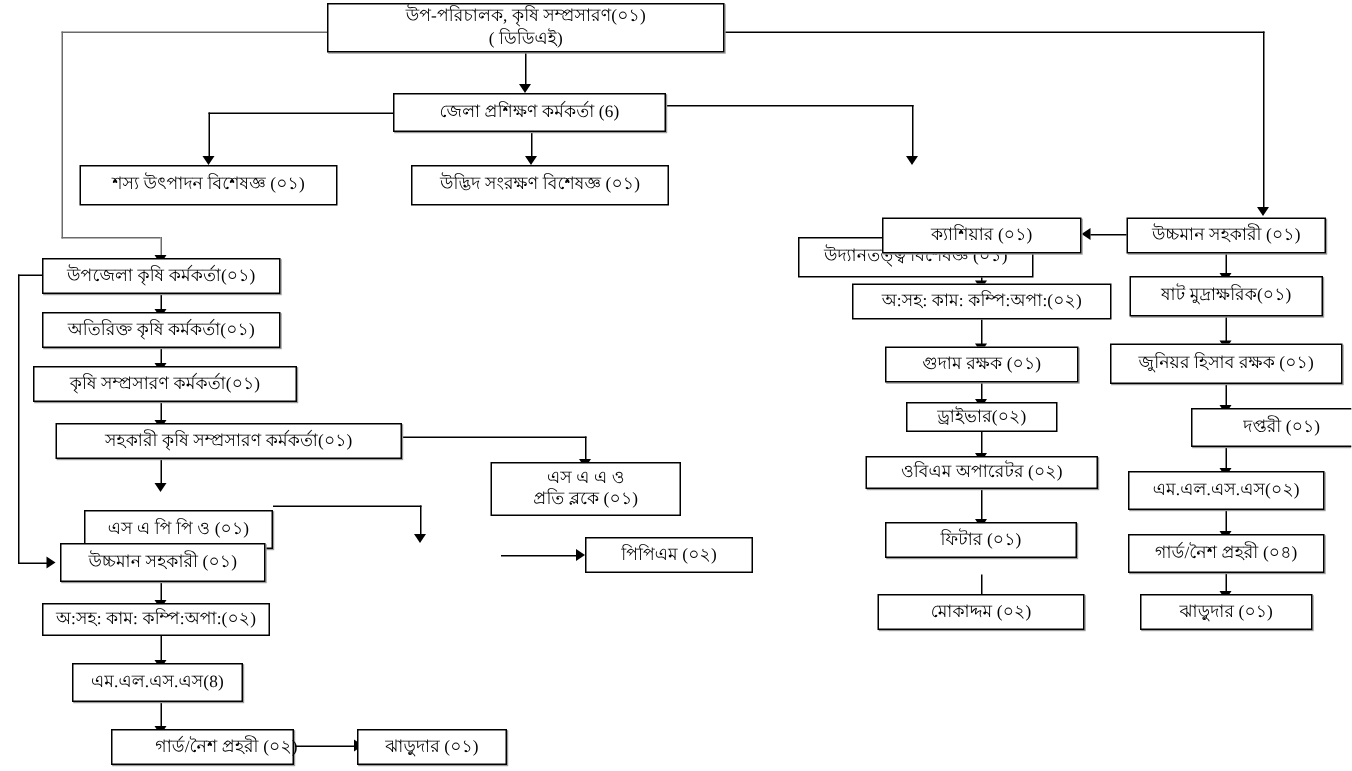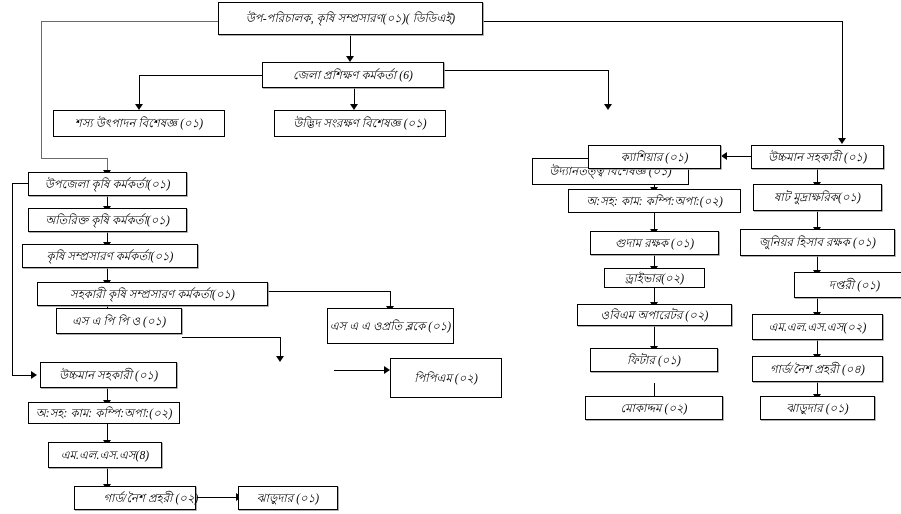--- a/index.html
+++ b/index.html
@@ -15,31 +15,30 @@
     background: #ffffff;
     font-family: "Liberation Serif", "DejaVu Serif", serif;
     overflow: hidden;
   }
   .node {
     position: absolute;
     box-sizing: border-box;
     border: 1px solid #000000;
     background: #ffffff;
     display: flex;
-    flex-direction: row;
+    flex-direction: column;
     align-items: center;
     justify-content: center;
     text-align: center;
     color: #000000;
     font-size: 11.5px;
     line-height: 1.25;
     letter-spacing: 0.1px;
     padding: 1px 4px;
     z-index: 5;
-    font-style: italic;
   }
   .node .ln { display: block; white-space: nowrap; }
   
   .node.heavy { border: 1px solid #000; box-shadow: 0.8px 0.8px 0 0 #9a9a9a; }
 
   .edge {
     position: absolute;
     background: #000000;
     z-index: 1;
   }
@@ -206,31 +205,31 @@
   </div>
 
   <div class="node heavy" style="left:22px; top:244px; width:176px; height:24px;">
     <span class="ln">কৃষি সম্প্রসারণ কর্মকর্তা(০১)</span>
   </div>
 
   <div class="node heavy" style="left:37px; top:282px; width:231px; height:24px;">
     <span class="ln">সহকারী কৃষি সম্প্রসারণ কর্মকর্তা(০১)</span>
   </div>
 
-  <div class="node heavy" style="left:56px; top:308px; width:126px; height:26px;">
+  <div class="node heavy" style="left:56px; top:340px; width:126px; height:26px;">
     <span class="ln">এস এ পি পি ও (০১)</span>
   </div>
 
   <div class="node" style="left:327px; top:308px; width:127px; height:36px;">
     <span class="ln">এস এ এ ও</span>
     <span class="ln">প্রতি ব্লকে (০১)</span>
   </div>
 
 
-  <div class="node" style="left:390px; top:358px; width:112px; height:40px;">
+  <div class="node" style="left:390px; top:358px; width:112px; height:24px;">
     <span class="ln">পিপিএম (০২)</span>
   </div>
 
   <div class="node heavy" style="left:40px; top:362px; width:137px; height:26px;">
     <span class="ln">উচ্চমান সহকারী  (০১)</span>
   </div>
 
   <div class="node" style="left:28px; top:402px; width:152px; height:22px;">
     <span class="ln">অ:সহ: কাম: কম্পি:অপা:(০২)</span>
   </div>

